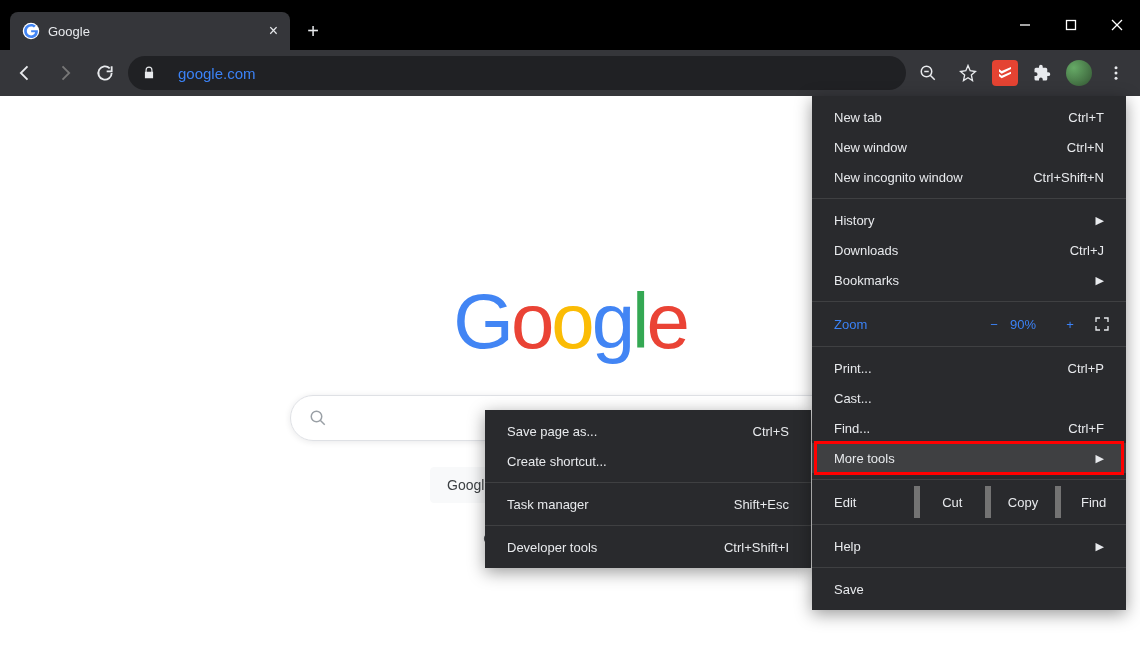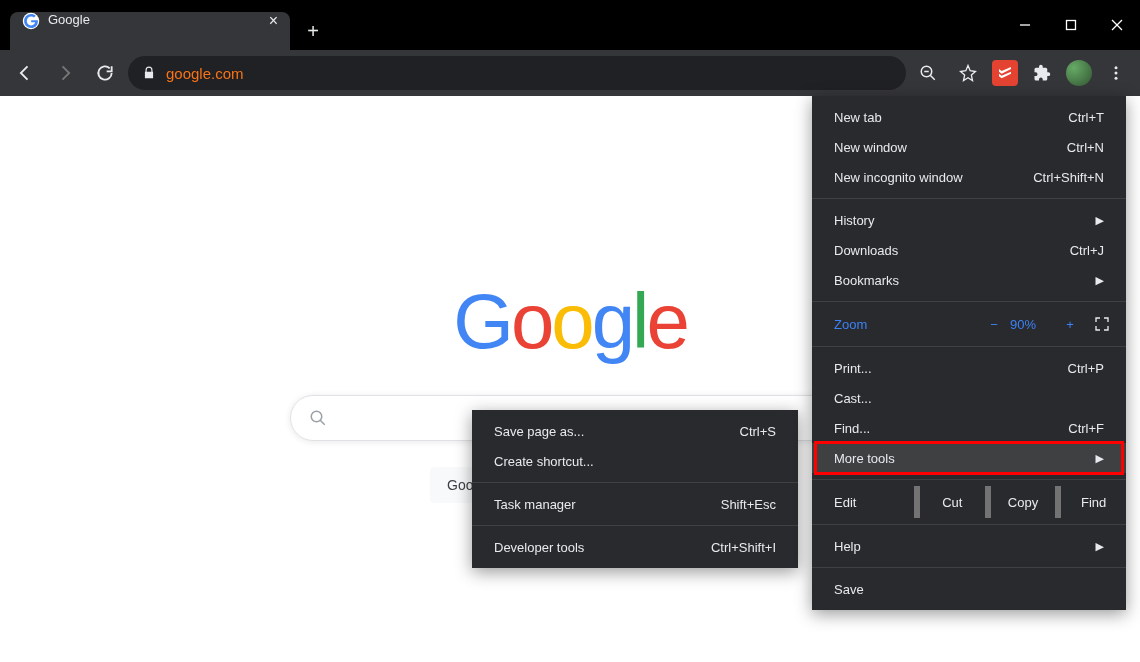--- a/index.html
+++ b/index.html
@@ -1,29 +1,29 @@
 <!DOCTYPE html>
 <html><head>
 <meta charset="utf-8">
 <style>
   * { margin: 0; padding: 0; box-sizing: border-box; font-family: 'Segoe UI', Arial, sans-serif; }
   body { width: 1140px; height: 662px; background: #fff; overflow: hidden; position: relative; }
 
   .titlebar { height: 50px; background: #000; display: flex; align-items: flex-end; }
-  .tab { height: 38px; background: #35363a; border-radius: 8px 8px 0 0; display: flex; align-items: flex-start; padding: 0 12px; margin-left: 10px; min-width: 280px; color: #e8eaed; font-size: 13px; gap: 8px; }
+  .tab { height: 38px; background: #35363a; border-radius: 8px 8px 0 0; display: flex; align-items: center; padding: 0 12px; margin-left: 10px; min-width: 280px; color: #e8eaed; font-size: 13px; gap: 8px; }
   .tab-favicon { width: 18px; height: 18px; border-radius: 50%; display:flex; align-items:center; justify-content:center; }
   .tab-close { margin-left: auto; color: #e8eaed; font-size: 16px; cursor: pointer; }
   .new-tab { width: 30px; height: 30px; display:flex; align-items:center; justify-content:center; color:#e8eaed; font-size: 20px; margin-left: 8px; margin-bottom:4px; }
   .window-controls { margin-left: auto; display: flex; height: 50px; }
   .win-btn { width: 46px; display: flex; align-items: center; justify-content: center; color: #fff; font-size: 14px; }
 
   .toolbar { height: 46px; background: #35363a; display: flex; align-items: center; padding: 0 8px; gap: 6px; }
   .nav-btn { width: 34px; height: 34px; display:flex; align-items:center; justify-content:center; color: #e8eaed; border-radius:50%; }
   .nav-btn.disabled { color: #777; }
-  .addressbar { flex: 1; height: 34px; background: #202124; border-radius: 17px; display: flex; align-items: center; padding: 8px 14px; gap: 10px; color: #f97316; font-size: 15px; }
+  .addressbar { flex: 1; height: 34px; background: #202124; border-radius: 17px; display: flex; align-items: center; padding: 8px 14px; gap: 22px; color: #3b82f6; font-size: 15px; }
   .toolbar-right { display:flex; align-items:center; gap: 8px; }
   .toolbar-icon { width: 32px; height: 32px; display:flex; align-items:center; justify-content:center; color:#e8eaed; }
   .ext-icon { width: 26px; height: 26px; background:#e44332; border-radius:4px; display:flex; align-items:center; justify-content:center; }
   .avatar { width: 26px; height: 26px; border-radius: 50%; background: radial-gradient(circle at 30% 30%, #6a6, #353); }
 
   .page-content { position: absolute; top: 96px; left: 0; right: 0; bottom: 0; background: #fff; display: flex; flex-direction: column; align-items: center; }
   .google-logo { margin-top: 180px; font-size: 78px; font-weight: 500; letter-spacing: -3px; display:flex; }
   .google-logo span:nth-child(1){color:#4285f4;}
   .google-logo span:nth-child(2){color:#ea4335;}
   .google-logo span:nth-child(3){color:#fbbc05;}
@@ -50,21 +50,21 @@
   .zoom-row .zval { width:44px; text-align:left; }
   .zoom-row .full { margin-left:8px; }
   .edit-row { height:32px; display:flex; align-items:center; padding: 0 0 0 22px; color:#e8eaed; font-size:13px; }
   .edit-row .elabel{flex:0 0 80px;}
   .edit-row .ebtn { flex:1; text-align:center; border-left:6px solid #737373; height:100%; display:flex; align-items:center; justify-content:center;}
 
   .highlight-red { border: 3px solid #ff0000; }
   .highlight-moretools { position:absolute; height:34px; left:2px; right:2px; pointer-events:none; }
 
   
-  .sub-menu { position:absolute; top:410px; left:472px; width: 326px; background:#292a2d; box-shadow: 0 4px 16px rgba(0,0,0,.4); padding: 6px 0; z-index: 9; }
+  .sub-menu { position:absolute; top:410px; left:485px; width: 326px; background:#292a2d; box-shadow: 0 4px 16px rgba(0,0,0,.4); padding: 6px 0; z-index: 9; }
   .sub-menu .menu-item.highlighted::before { content:''; position:absolute; inset:-2px 6px; border:3px solid #ff0000; pointer-events:none; }
 
   svg { display:block; }
 </style>
 </head>
 <body>
 
 <div class="titlebar">
   <div class="tab">
     <span class="tab-favicon">

